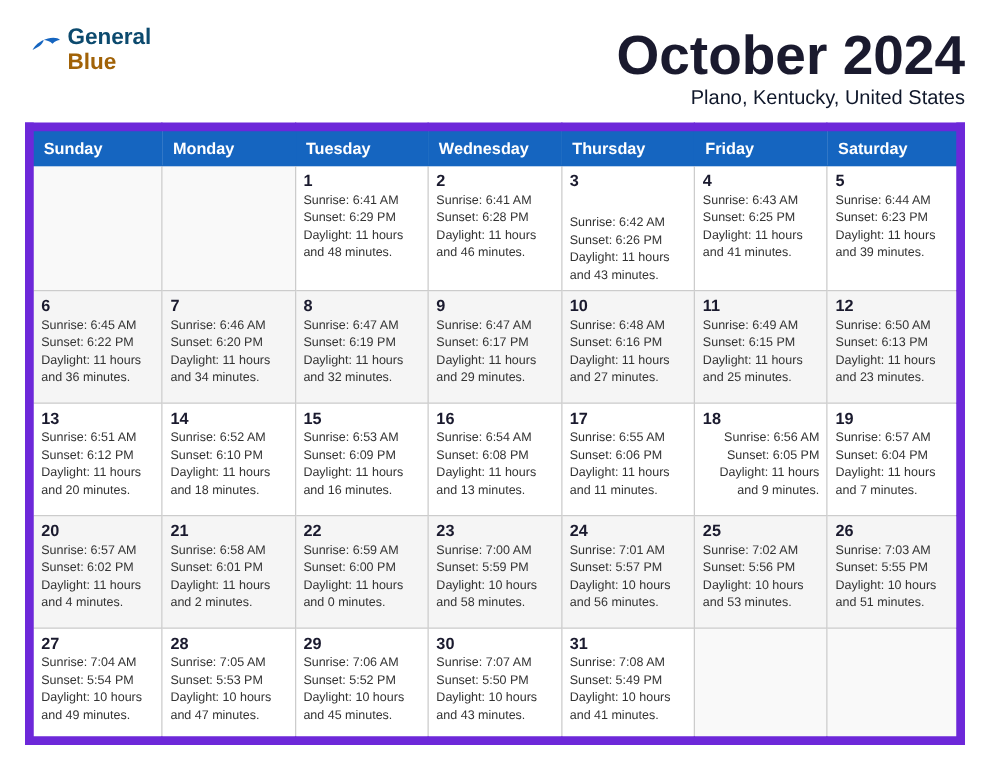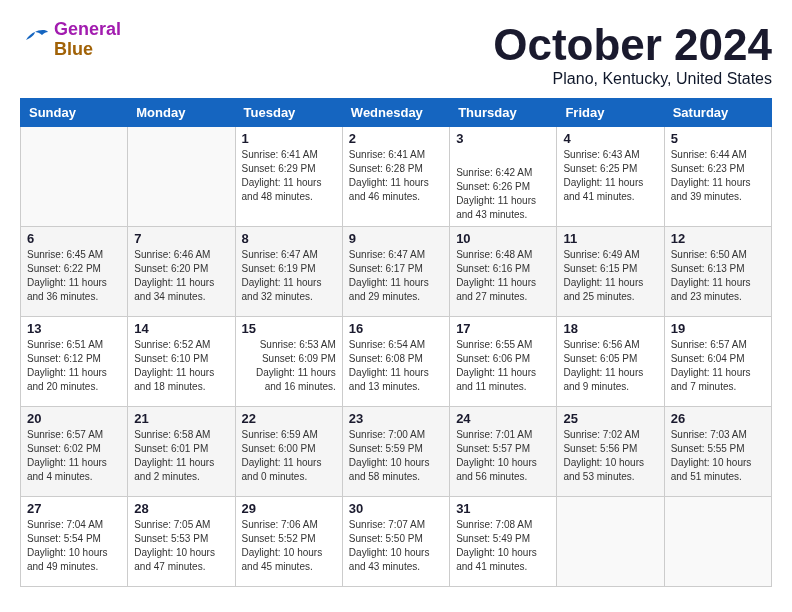--- a/index.html
+++ b/index.html
@@ -21,42 +21,42 @@
       align-items: center;
       gap: 4px;
     }
     .logo-text {
       font-size: 18px;
       font-weight: bold;
       color: #1a1a2e;
       line-height: 1.1;
     }
     .logo-text span {
-      color: #a21caf;
+      color: #0c4a6e;
     }
     .logo-bird {
       width: 30px;
       height: 24px;
     }
     .title-section {
       text-align: right;
     }
     .month-title {
       font-size: 44px;
       font-weight: bold;
       color: #1a1a2e;
     }
     .location {
       font-size: 16px;
       color: #0f172a;
     }
     .calendar {
       width: 100%;
       border-collapse: collapse;
-      border: 1px solid #6d28d9;
+      border: 7px solid #6d28d9;
     }
     .calendar th {
       background: #1565c0;
       color: #fff;
       font-size: 13px;
       font-weight: bold;
       text-align: left;
       padding: 6px 8px;
       border: 1px solid #1565c0;
     }
@@ -205,39 +205,39 @@
 Daylight: 11 hours and 20 minutes.</div>
         </td>
         <td>
           <div class="day-number">14</div>
           <div class="cell-info" style="white-space: pre-line;">Sunrise: 6:52 AM
 Sunset: 6:10 PM
 Daylight: 11 hours and 18 minutes.</div>
         </td>
         <td>
           <div class="day-number">15</div>
-          <div class="cell-info" style="white-space: pre-line; text-align: right;">Sunrise: 6:53 AM
+          <div class="cell-info" style="white-space: pre-line;">Sunrise: 6:53 AM
 Sunset: 6:09 PM
 Daylight: 11 hours and 16 minutes.</div>
         </td>
         <td>
           <div class="day-number">16</div>
           <div class="cell-info" style="white-space: pre-line;">Sunrise: 6:54 AM
 Sunset: 6:08 PM
 Daylight: 11 hours and 13 minutes.</div>
         </td>
         <td>
           <div class="day-number">17</div>
           <div class="cell-info" style="white-space: pre-line;">Sunrise: 6:55 AM
 Sunset: 6:06 PM
 Daylight: 11 hours and 11 minutes.</div>
         </td>
         <td>
           <div class="day-number">18</div>
-          <div class="cell-info" style="white-space: pre-line;">Sunrise: 6:56 AM
+          <div class="cell-info" style="white-space: pre-line; text-align: right;">Sunrise: 6:56 AM
 Sunset: 6:05 PM
 Daylight: 11 hours and 9 minutes.</div>
         </td>
         <td>
           <div class="day-number">19</div>
           <div class="cell-info" style="white-space: pre-line;">Sunrise: 6:57 AM
 Sunset: 6:04 PM
 Daylight: 11 hours and 7 minutes.</div>
         </td>
       </tr>

